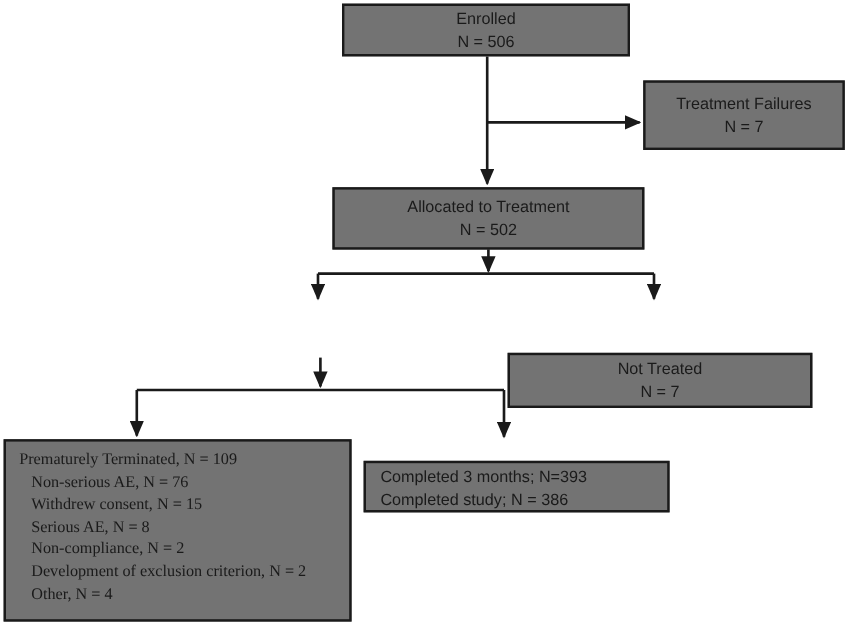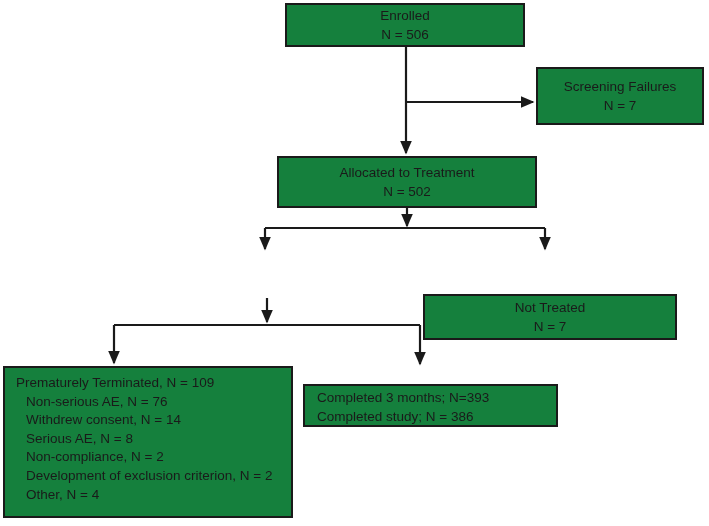--- a/index.html
+++ b/index.html
@@ -24,38 +24,38 @@
     height: 526px;
   }
   #connectors path {
     stroke: #1a1a1a;
     stroke-width: 2.2;
     fill: none;
   }
   .box {
     position: absolute;
     box-sizing: border-box;
-    background: #15803d;
+    background: #737373;
     border: 2px solid #1a1a1a;
     font-size: 13.5px;
     line-height: 19px;
   }
   .box.center {
     display: flex;
     flex-direction: column;
     justify-content: center;
     align-items: center;
     text-align: center;
   }
   #box-enrolled        { left: 285px; top: 3px;   width: 240px; height: 44px; }
   #box-screening       { left: 536px; top: 67px;  width: 168px; height: 58px; }
   #box-allocated       { left: 277px; top: 156px; width: 260px; height: 52px; }
   #box-treated         { left: 137px; top: 252px; width: 260px; height: 46px; }
   #box-not-treated     { left: 423px; top: 252px; width: 254px; height: 46px; margin-top: 42px; }
-  #box-prem-terminated { left: 3px;   top: 366px; width: 290px; height: 152px; padding: 6px 0 0 11px; line-height: 18.6px; }
+  #box-prem-terminated { left: 3px;   top: 366px; width: 290px; height: 152px; padding: 6px 0 0 11px; line-height: 18.6px; font-family: Liberation Serif, serif; }
   #box-completed       { left: 303px; top: 367px; width: 255px; height: 43px;  padding: 2px 6px 0 12px; margin-top: 17px; }
   .sub-item { padding-left: 10px; }
 </style>
 </head>
 <body>
 
 <div id="canvas">
 
   <svg id="connectors" width="709" height="526" viewBox="0 0 709 526">
     <defs>
@@ -74,39 +74,39 @@
     <path d="M114,325 V363" marker-end="url(#arrow)"></path>
     <path d="M420,325 V364" marker-end="url(#arrow)"></path>
   </svg>
 
   <div id="box-enrolled" class="box center">
     <div>Enrolled</div>
     <div>N = 506</div>
   </div>
 
   <div id="box-screening" class="box center">
-    <div>Screening Failures</div>
+    <div>Treatment Failures</div>
     <div>N = 7</div>
   </div>
 
   <div id="box-allocated" class="box center">
     <div>Allocated to Treatment</div>
     <div>N = 502</div>
   </div>
 
 
   <div id="box-not-treated" class="box center">
     <div>Not Treated</div>
     <div>N = 7</div>
   </div>
 
   <div id="box-prem-terminated" class="box">
     <div>Prematurely Terminated, N = 109</div>
     <div class="sub-item">Non-serious AE, N = 76</div>
-    <div class="sub-item">Withdrew consent, N = 14</div>
+    <div class="sub-item">Withdrew consent, N = 15</div>
     <div class="sub-item">Serious AE, N = 8</div>
     <div class="sub-item">Non-compliance, N = 2</div>
     <div class="sub-item">Development of exclusion criterion, N = 2</div>
     <div class="sub-item">Other, N = 4</div>
   </div>
 
   <div id="box-completed" class="box">
     <div>Completed 3 months; N=393</div>
     <div>Completed study; N = 386</div>
   </div>

